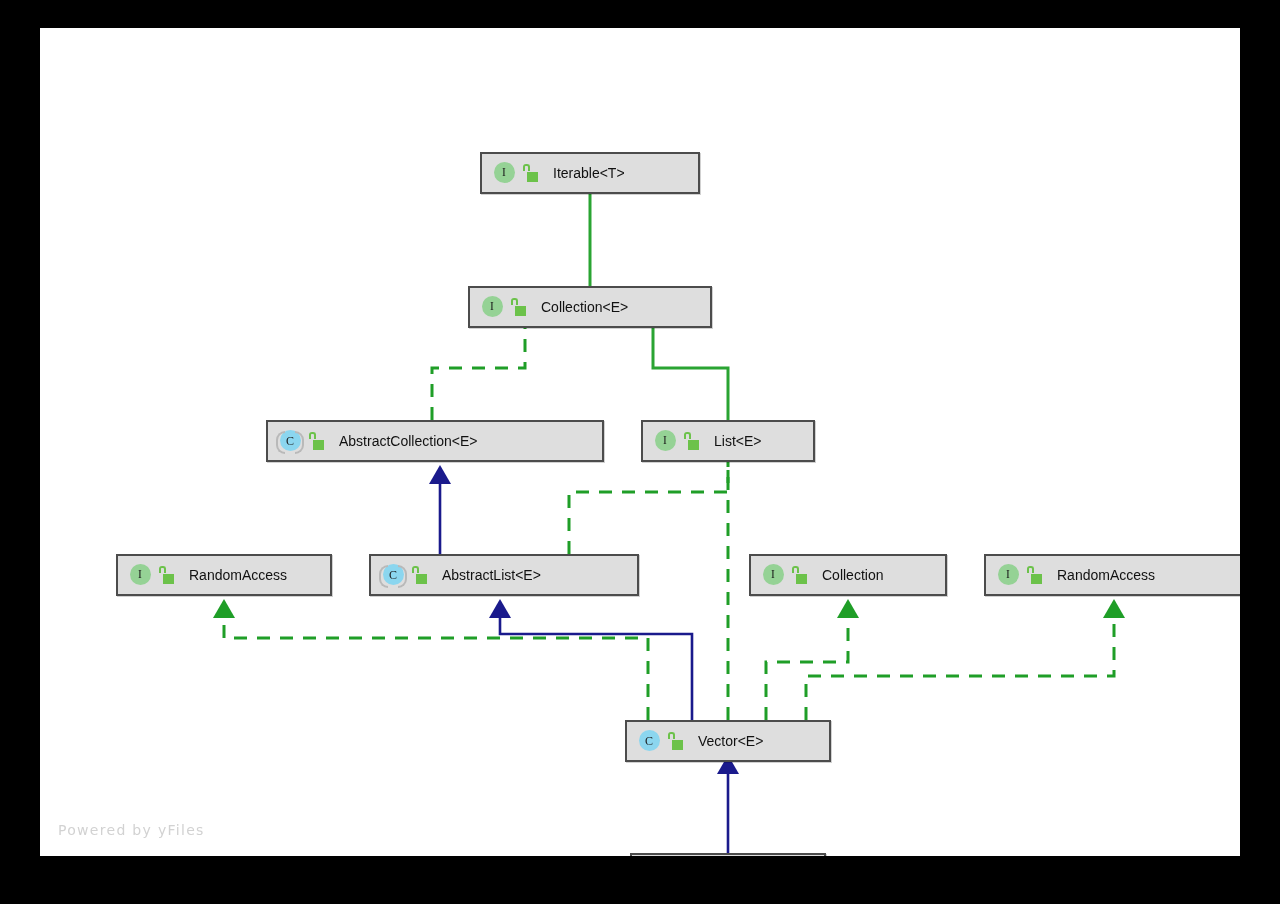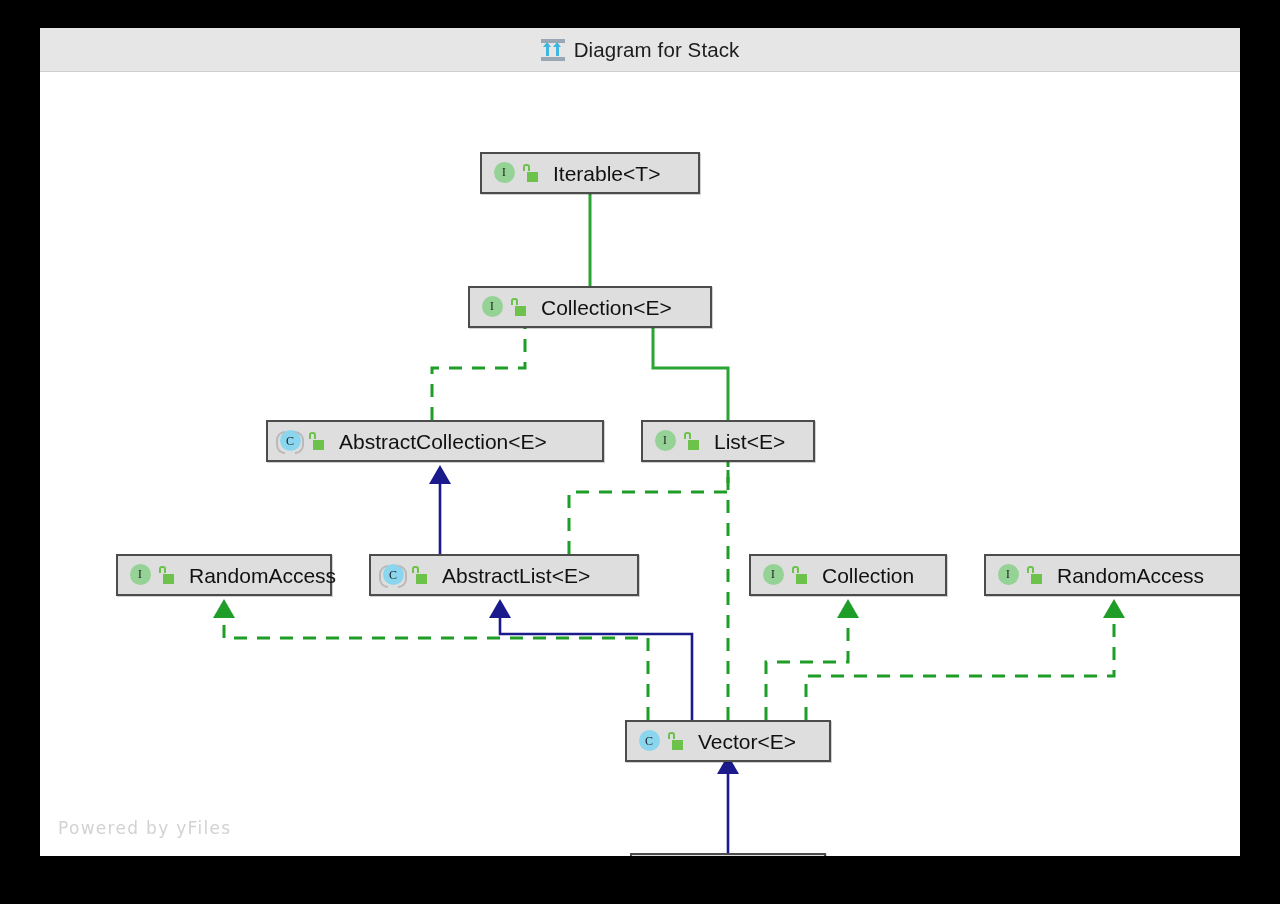--- a/index.html
+++ b/index.html
@@ -119,21 +119,21 @@
     border: 2px solid #4c4c4c;
     display: flex;
     align-items: center;
     height: 42px;
     padding: 0 14px 0 11px;
     gap: 8px;
     box-shadow: 1px 1px 0 rgba(0,0,0,0.18);
   }
 
   .node-label {
-    font-size: 21px;
+    font-size: 14px;
     color: #111111;
     white-space: nowrap;
     line-height: 1;
     margin-left: 6px;
     padding-right: 4px;
   }
 
   
   .badge {
     position: relative;
@@ -209,45 +209,34 @@
     border-bottom: none;
     border-radius: 3px 3px 0 0;
     box-sizing: border-box;
   }
 
   
   #watermark {
     position: absolute;
     left: 18px;
     bottom: 18px;
-    font-size: 17px;
+    font-size: 14px;
     color: #d2d2d2;
     letter-spacing: 1.3px;
     font-family: "DejaVu Sans", sans-serif;
     user-select: none;
   }
 </style>
 </head>
 <body>
 
 <div id="root">
 
   <div id="panel">
 
-    <div id="titlebar">
-      <span class="diagram-icon">
-        <span class="bar top"></span>
-        <span class="bar bot"></span>
-        <span class="shaft s1"></span>
-        <span class="shaft s2"></span>
-        <span class="head h1"></span>
-        <span class="head h2"></span>
-      </span>
-      <span id="title-text">Diagram for Stack</span>
-    </div>
 
     <div id="canvas">
       <svg id="edges" viewBox="0 0 1200 784" preserveAspectRatio="none">
           <g>
             <polyline points="550,214 550,102" fill="none" stroke="#2aa432" stroke-width="3"></polyline>
             <polygon points="550,83 561,102 539,102" fill="#2aa432"></polygon>
           </g>
           <g>
             <polyline points="392,348 392,296 485,296 485,246" fill="none" stroke="#1f9e27" stroke-width="3" stroke-dasharray="13,10"></polyline>
             <polygon points="485,227 496,246 474,246" fill="#1f9e27"></polygon>

